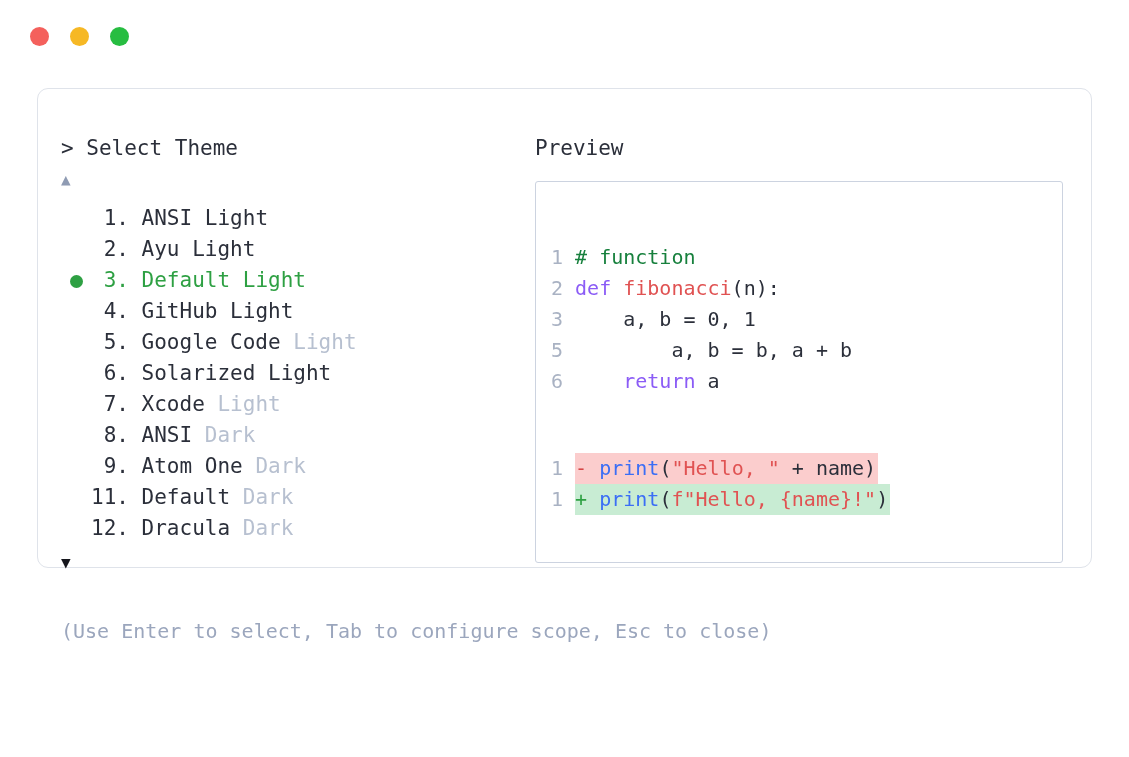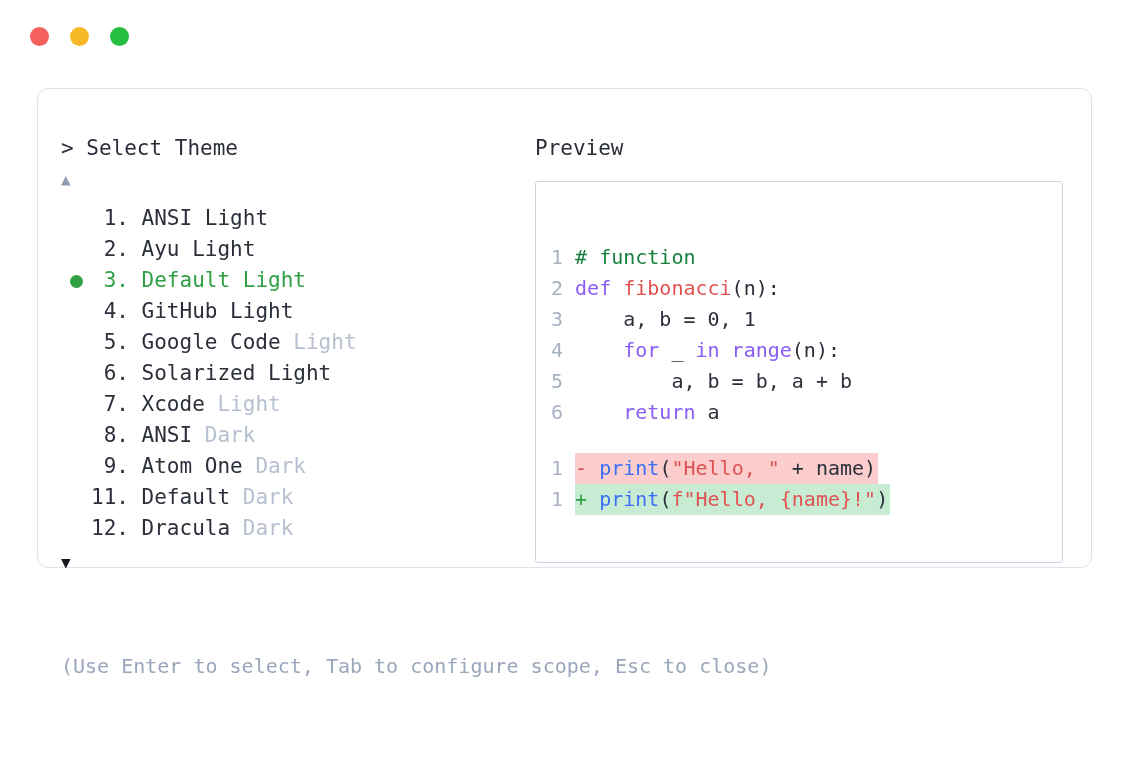--- a/index.html
+++ b/index.html
@@ -120,21 +120,21 @@
     text-align: right;
     color: #2b2f3a;
   }
   .name  { color: #2b2f3a; }
   .variant { color: #2b2f3a; text-align: center; }
   .theme-item.dimvariant .variant { color: #b7c0d0; }
 
   .hint {
     position: absolute;
     left: 23px;
-    top: 563px;
+    top: 528px;
     font-size: 20px;
     line-height: 28px;
     color: #9ba6bd;
     white-space: pre;
   }
 
   
   .right-pane {
     position: absolute;
     left: 497px;
@@ -237,21 +237,20 @@
 
     <div class="hint">(Use Enter to select, Tab to configure scope, Esc to close)</div>
 
     <div class="right-pane">
       <div class="preview-title">Preview</div>
       <div class="preview-panel">
         <div class="code-area" id="code-area">
             <div class="code-line"><span class="ln">1</span><span class="tok-comment"># function</span></div>
             <div class="code-line"><span class="ln">2</span><span class="tok-keyword">def </span><span class="tok-fname">fibonacci</span><span class="tok-plain">(n):</span></div>
             <div class="code-line"><span class="ln">3</span><span class="tok-plain">    a, b = 0, 1</span></div>
-            <div class="code-line"><span class="ln">4</span><span class="tok-plain">    </span><span class="tok-keyword">for</span><span class="tok-plain"> _ </span><span class="tok-keyword">in range</span><span class="tok-plain">(n):</span></div>
             <div class="code-line"><span class="ln">5</span><span class="tok-plain">        a, b = b, a + b</span></div>
             <div class="code-line"><span class="ln">6</span><span class="tok-plain">    </span><span class="tok-keyword">return</span><span class="tok-plain"> a</span></div>
           </div>
         <div class="diff-block" id="diff-area" style="position:absolute; left:0; top:240px; right:0;">
             <div class="diff-line diff-del"><span class="ln">1</span><span class="inner"><span class="tok-minus">-</span> <span class="tok-builtin">print</span><span class="tok-plain">(</span><span class="tok-string">"Hello, "</span><span class="tok-plain"> + name)</span></span></div>
             <div class="diff-line diff-add"><span class="ln">1</span><span class="inner"><span class="tok-plus">+</span> <span class="tok-builtin">print</span><span class="tok-plain">(</span><span class="tok-string">f"Hello, {name}!"</span><span class="tok-plain">)</span></span></div>
           </div>
       </div>
     </div>
 

